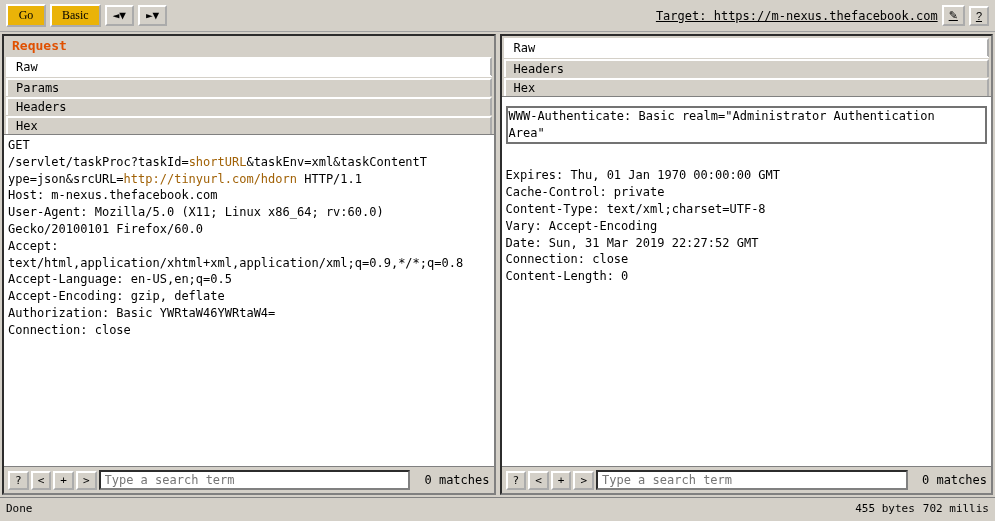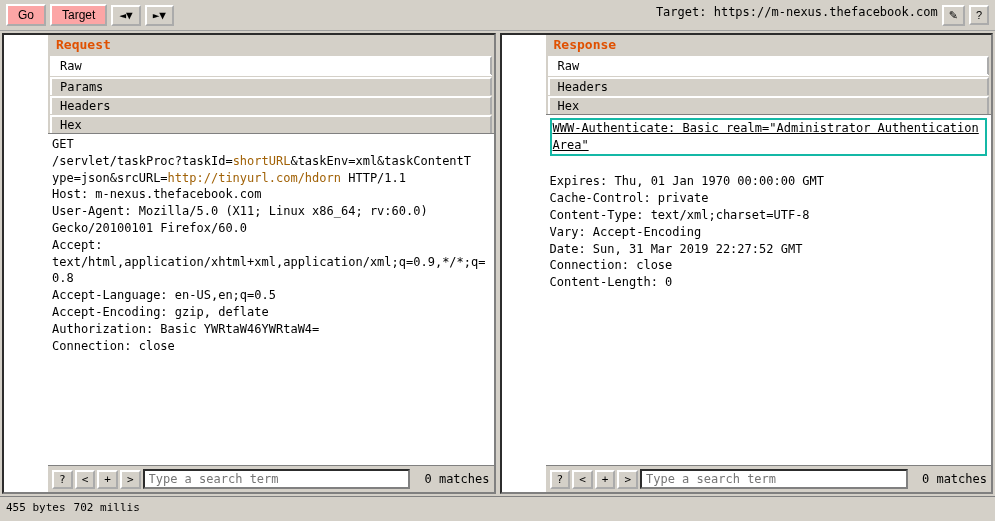--- a/index.html
+++ b/index.html
@@ -15,45 +15,46 @@
     .toolbar {
       display: flex;
       align-items: center;
       background: #d4d0c8;
       padding: 4px 6px;
       border-bottom: 1px solid #a0a0a0;
       gap: 4px;
     }
 
     .btn {
-      background: #fca5a5;
+      background: #eab308;
       border: 2px outset #ffffff;
       padding: 2px 10px;
       font-size: 12px;
-      font-family: Liberation Sans, sans-serif;
+      font-family: Liberation Serif, serif;
       cursor: pointer;
       min-width: 40px;
     }
 
     .nav-btn {
       background: #d4d0c8;
       border: 2px outset #ffffff;
       padding: 2px 6px;
       font-size: 11px;
       font-family: monospace;
       cursor: pointer;
     }
 
     .target-bar {
       flex: 1;
       display: flex;
       justify-content: flex-end;
-      align-items: flex-start;
+      align-items: center;
       gap: 4px;
       font-size: 12px;
+      text-decoration: underline;
     }
 
     .target-text {
       font-weight: normal;
     }
 
     .icon-btn {
       background: #d4d0c8;
       border: 2px outset #ffffff;
       padding: 2px 5px;
@@ -66,21 +67,20 @@
       height: calc(521px - 34px - 22px);
     }
 
     .panel {
       flex: 1;
       display: flex;
       flex-direction: column;
       border: 2px inset #808080;
       margin: 2px;
       background: #ffffff;
-      padding-left: 44px;
     }
 
     .panel-title {
       color: #e05000;
       font-size: 13px;
       font-weight: bold;
       padding: 2px 4px;
       background: #d4d0c8;
     }
 
@@ -174,33 +174,32 @@
       align-items: center;
       padding: 0 6px;
       gap: 8px;
       font-size: 11px;
     }
 
     .status-text { flex: 1; }
     .status-info { color: #000; text-align: right; }
 
     .ww-auth-highlight {
-      border: 2px solid #14b8a6;
+      border: 2px solid #737373;
       display: block;
-      margin: 1px 0;
+      margin: 7px 0;
       padding: 0 1px;
-      text-decoration: underline;
     }
   </style>
 </head>
 <body>
 
 <div class="toolbar">
   <button class="btn">Go</button>
-  <button class="btn">Target</button>
+  <button class="btn">Basic</button>
   <button class="nav-btn">◄▼</button>
   <button class="nav-btn">►▼</button>
   <div class="target-bar">
     <span class="target-text">Target: https://m-nexus.thefacebook.com</span>
     <button class="icon-btn">✎</button>
     <button class="icon-btn">?</button>
   </div>
 </div>
 
 <div class="main-area">
@@ -233,23 +232,20 @@
       <button class="small-btn">?</button>
       <button class="small-btn">&lt;</button>
       <button class="small-btn">+</button>
       <button class="small-btn">&gt;</button>
       <input class="search-input" type="text" placeholder="Type a search term" style="">
       <span class="matches-text">0 matches</span>
     </div>
   </div>
 
   <div class="panel">
-    <div style="background:#d4d0c8; padding:2px 4px;">
-      <span class="panel-title">Response</span>
-    </div>
     <div class="tabs">
       <div class="tab active">Raw</div>
       <div class="tab">Headers</div>
       <div class="tab">Hex</div>
     </div>
     <div class="content-wrapper">
       <div class="content-area"><span class="ww-auth-highlight">WWW-Authenticate: Basic realm="Administrator Authentication
 Area"</span><span>
 Expires: Thu, 01 Jan 1970 00:00:00 GMT
 Cache-Control: private
@@ -265,15 +261,16 @@
       <button class="small-btn">+</button>
       <button class="small-btn">&gt;</button>
       <input class="search-input" type="text" placeholder="Type a search term" style="">
       <span class="matches-text">0 matches</span>
     </div>
   </div>
 
 </div>
 
 <div class="statusbar">
+  <span class="status-text">Done</span>
   <span class="status-info">455 bytes</span>
   <span class="status-info">702 millis</span>
 </div>
 
 </body></html>

